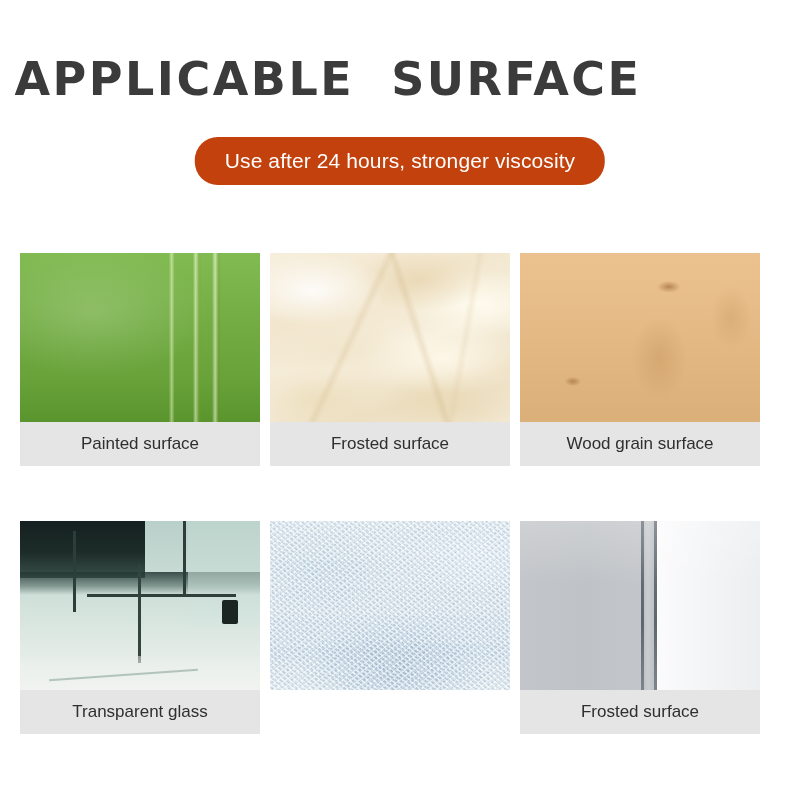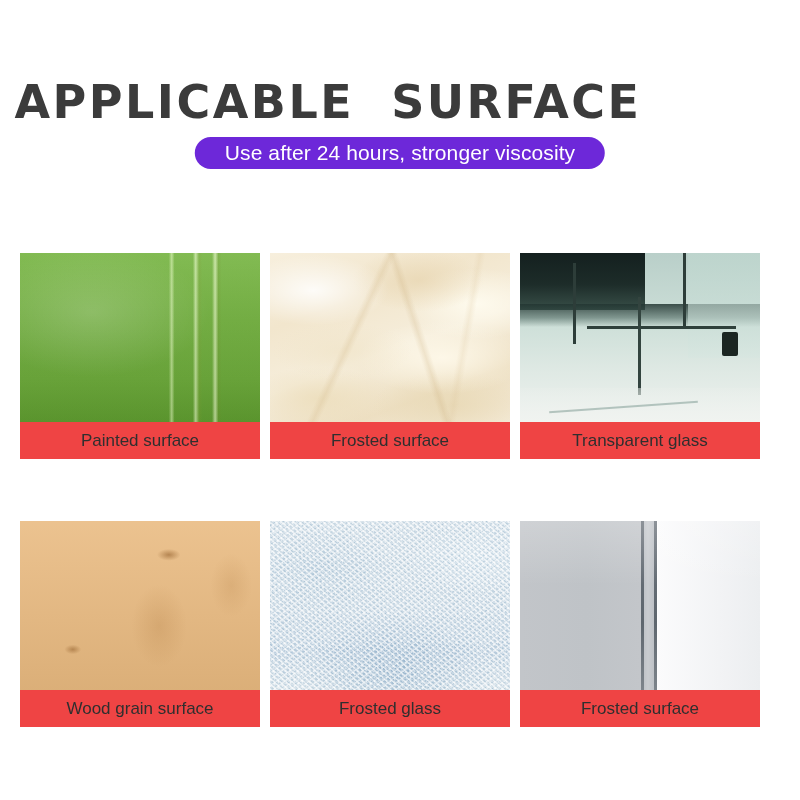--- a/index.html
+++ b/index.html
@@ -21,32 +21,31 @@
     top: 52px;
     left: 0;
     width: 656px;
     text-align: center;
     font-size: 46px;
     font-weight: 800;
     letter-spacing: 2.5px;
     color: #3b3b3b;
     font-family: "DejaVu Sans", sans-serif;
     white-space: pre;
-    margin-top: 23px;
   }
 
   .subtitle-pill {
     position: absolute;
     top: 137px;
     left: 50%;
     transform: translateX(-50%);
-    height: 32px;
+    height: 48px;
     padding: 0 30px;
     border-radius: 23px;
-    background: #6d28d9;
+    background: #c2410c;
     color: #ffffff;
     font-size: 21px;
     font-weight: 400;
     display: flex;
     align-items: center;
     justify-content: center;
     white-space: nowrap;
     letter-spacing: 0.1px;
   }
 
@@ -78,22 +77,22 @@
     width: 240px;
     height: 169px;
     overflow: hidden;
   }
 
   .tile-caption {
     position: absolute;
     left: 0;
     top: 169px;
     width: 240px;
-    height: 37px;
-    background: #ef4444;
+    height: 44px;
+    background: #e5e5e5;
     color: #2f2f2f;
     font-size: 17px;
     display: flex;
     align-items: center;
     justify-content: center;
     white-space: nowrap;
   }
 
   
   .tex-painted {
@@ -367,48 +366,47 @@
 
     <div class="tile">
       <div class="tile-image">
         <div class="tex-marble"></div>
       </div>
       <div class="tile-caption">Frosted surface</div>
     </div>
 
     <div class="tile">
       <div class="tile-image">
+        <div class="tex-wood"></div>
+      </div>
+      <div class="tile-caption">Wood grain surface</div>
+    </div>
+
+    <div class="tile">
+      <div class="tile-image">
         <div class="tex-transglass">
           <div class="tg-dark-top"></div>
           <div class="tg-dark-band"></div>
           <div class="tg-pane-right"></div>
           <div class="tg-vline" style="left:22%; top:6%; height:48%;"></div>
           <div class="tg-vline" style="left:68%; top:0%; height:44%;"></div>
           <div class="tg-hline" style="left:28%; top:43%; width:62%;"></div>
           <div class="tg-door-edge"></div>
           <div class="tg-handle"></div>
           <div class="tg-floor"></div>
           <div class="tg-reflect"></div>
         </div>
       </div>
       <div class="tile-caption">Transparent glass</div>
     </div>
 
     <div class="tile">
       <div class="tile-image">
-        <div class="tex-wood"></div>
-      </div>
-      <div class="tile-caption">Wood grain surface</div>
-    </div>
-
-    <div class="tile">
-      <div class="tile-image">
         <div class="tex-frosted"></div>
       </div>
-      <div class="tile-caption">Frosted glass</div>
     </div>
 
     <div class="tile">
       <div class="tile-image">
         <div class="tex-plastic">
           <div class="pl-left"></div>
           <div class="pl-mid"></div>
           <div class="pl-seam-a"></div>
           <div class="pl-seam-b"></div>
           <div class="pl-right"></div>

